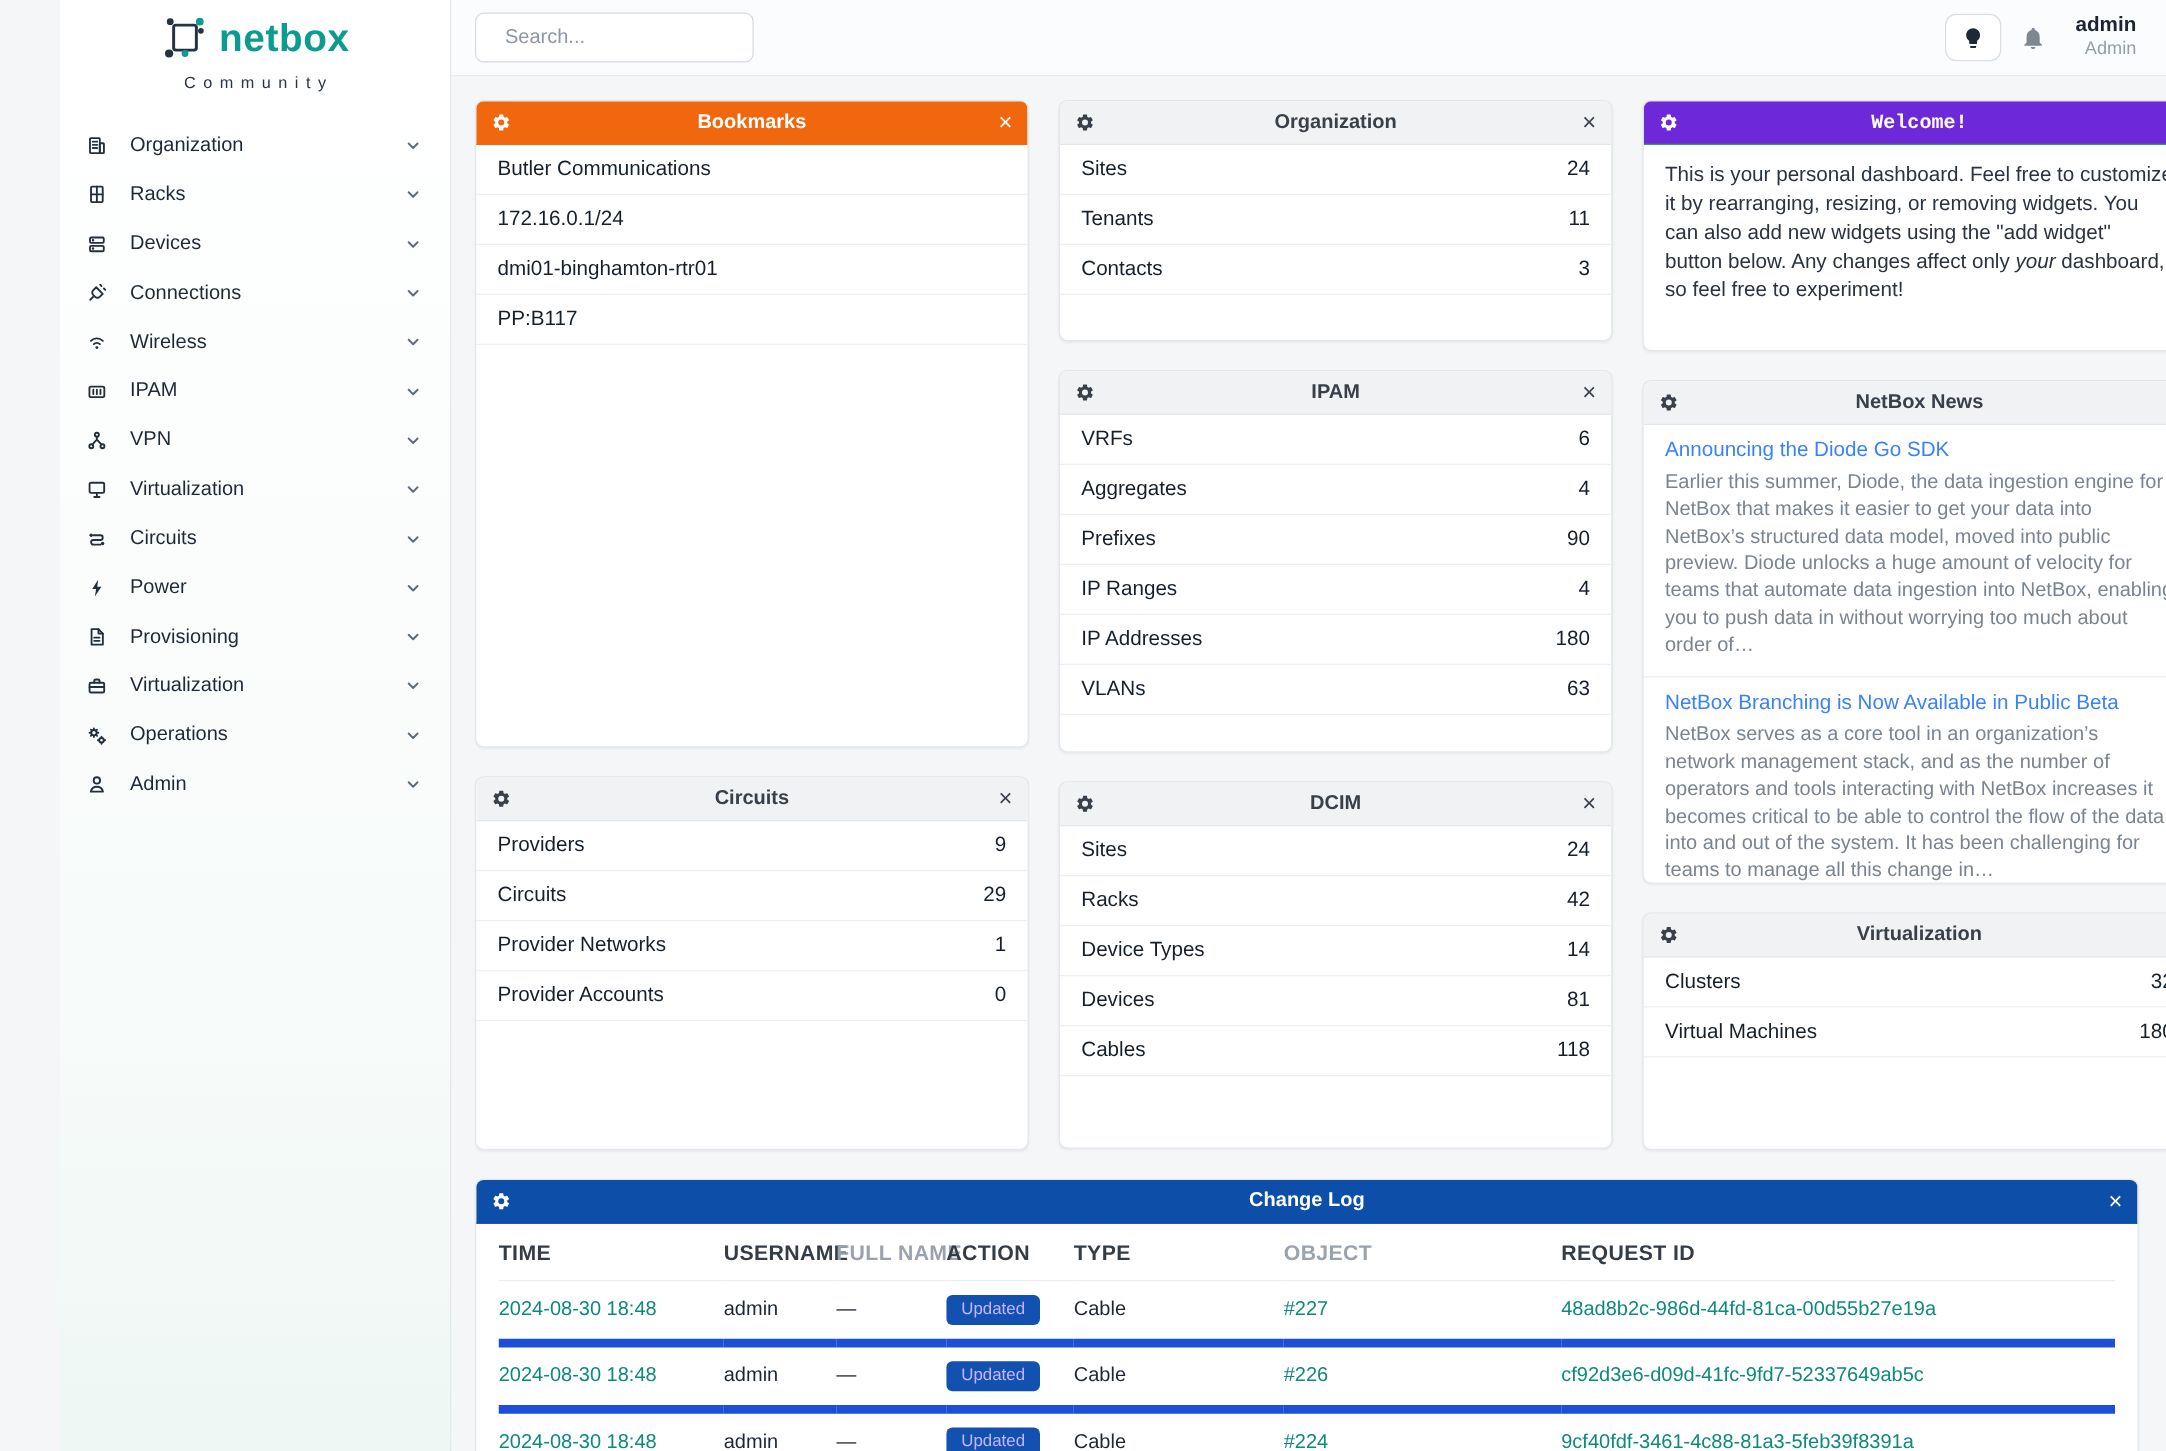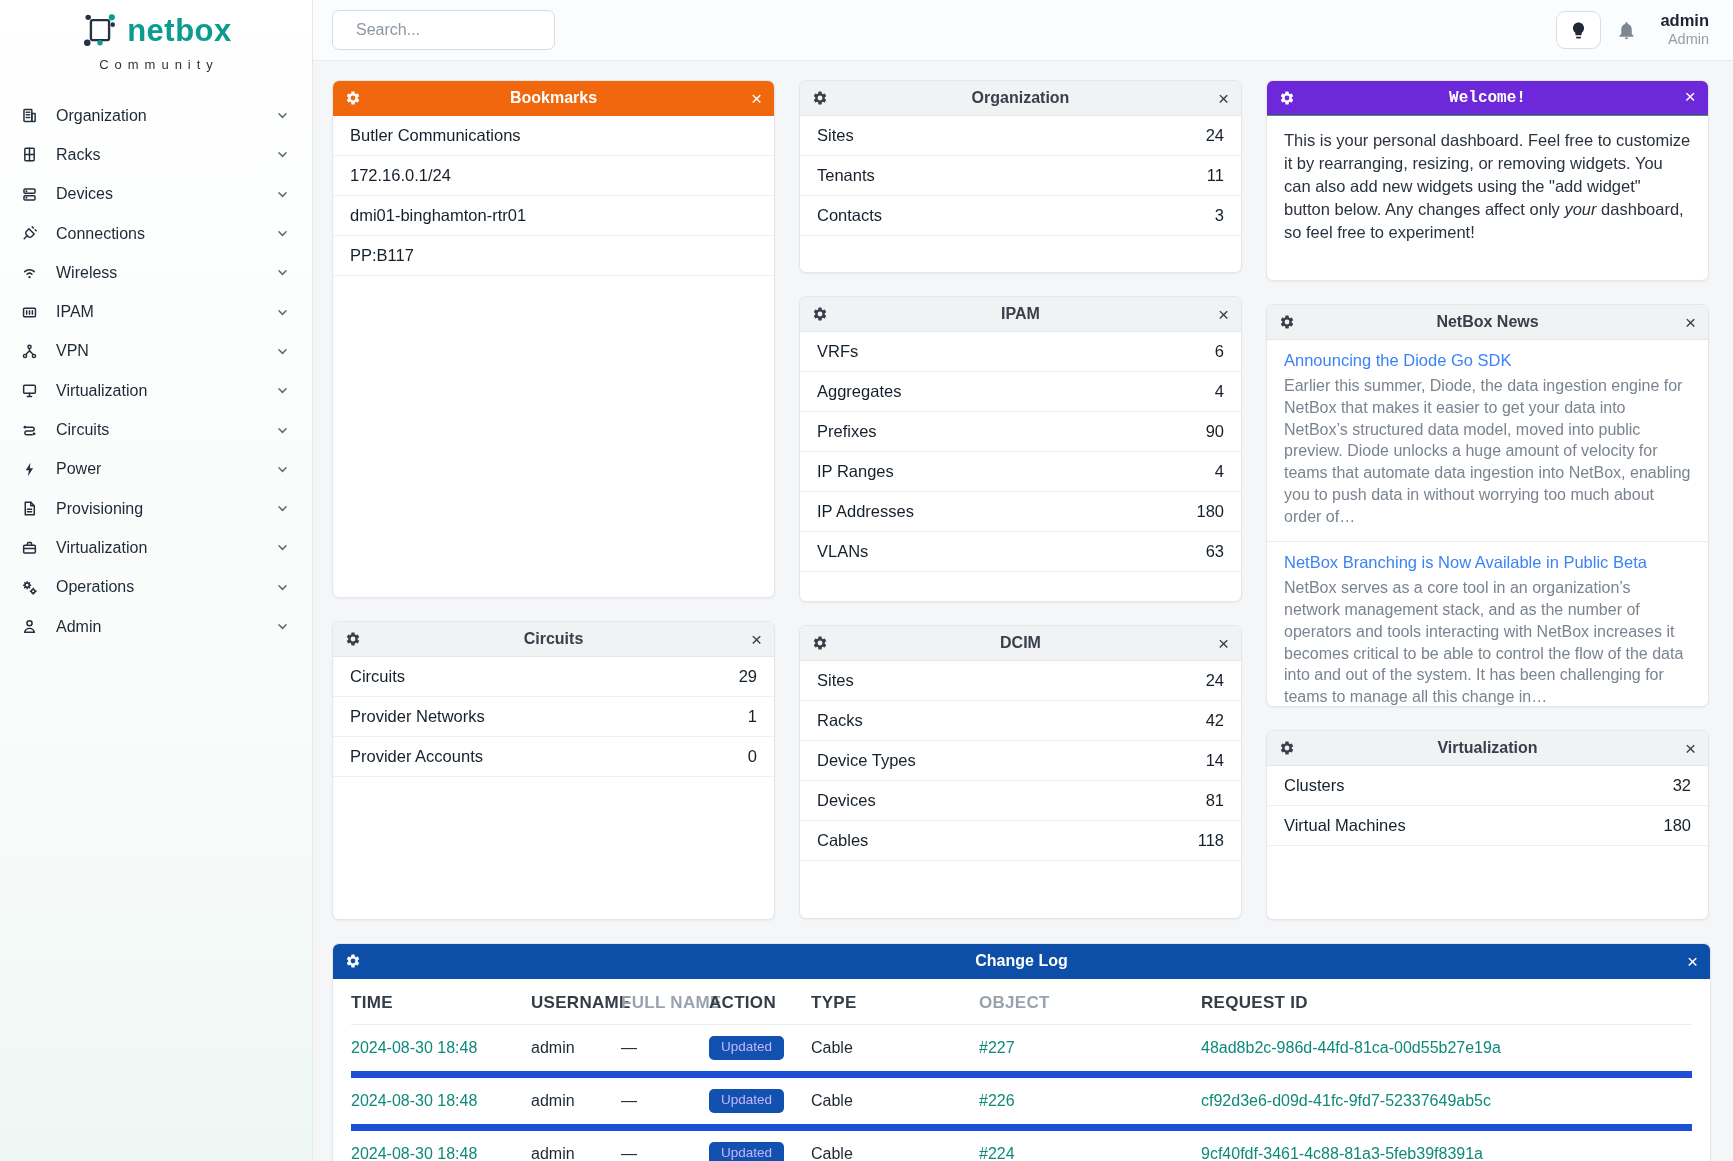--- a/index.html
+++ b/index.html
@@ -8,20 +8,21 @@
     font-family:"Liberation Sans", sans-serif;
     background:#f4f6f8;
     display:flex;
     color:#1c2630;
   }
   
   .sidebar {
     width:313px; flex:0 0 313px; height:100%;
     background:linear-gradient(180deg,#ffffff 0%,#f7fbfa 70%,#eef7f4 100%);
     border-right:1px solid #e4e8ec;
+    margin-left:48px;
   }
   .logo-wrap { padding-top:12px; text-align:center; }
   .logo-row { display:inline-flex; align-items:center; gap:7px; }
   .logo-mark svg { width:40px; height:38px; display:block; }
   .brand-name { font-size:31px; font-weight:700; color:#0a9c8f; letter-spacing:0.5px; }
   .brand-sub { margin-top:3px; font-size:13px; letter-spacing:6px; color:#2a3442; font-weight:500; padding-left:6px; }
   .nav { margin-top:24px; }
   .nav-item { height:39.3px; display:flex; align-items:center; padding:0 22px 0 21px; cursor:pointer; }
   .nav-icon { width:17px; height:17px; margin-right:18px; color:#242f3c; display:flex; align-items:center; }
   .nav-icon svg { width:17px; height:17px; stroke:currentColor; fill:none; stroke-width:1.4; stroke-linecap:round; stroke-linejoin:round; }
@@ -388,20 +389,24 @@
           <div class="card-header">
             <span class="card-title">Circuits</span>
             <button class="icon-btn gear-btn">
                 <svg viewBox="0 0 24 24">
                   <use href="#cog"></use>
                 </svg>
               </button>
             <button class="icon-btn close-btn">×</button>
           </div>
           <div>
+              <div class="stat-row">
+                <a class="stat-label">Providers</a>
+                <span class="stat-value">9</span>
+              </div>
               <div class="stat-row">
                 <a class="stat-label">Circuits</a>
                 <span class="stat-value">29</span>
               </div>
               <div class="stat-row">
                 <a class="stat-label">Provider Networks</a>
                 <span class="stat-value">1</span>
               </div>
               <div class="stat-row">
                 <a class="stat-label">Provider Accounts</a>

